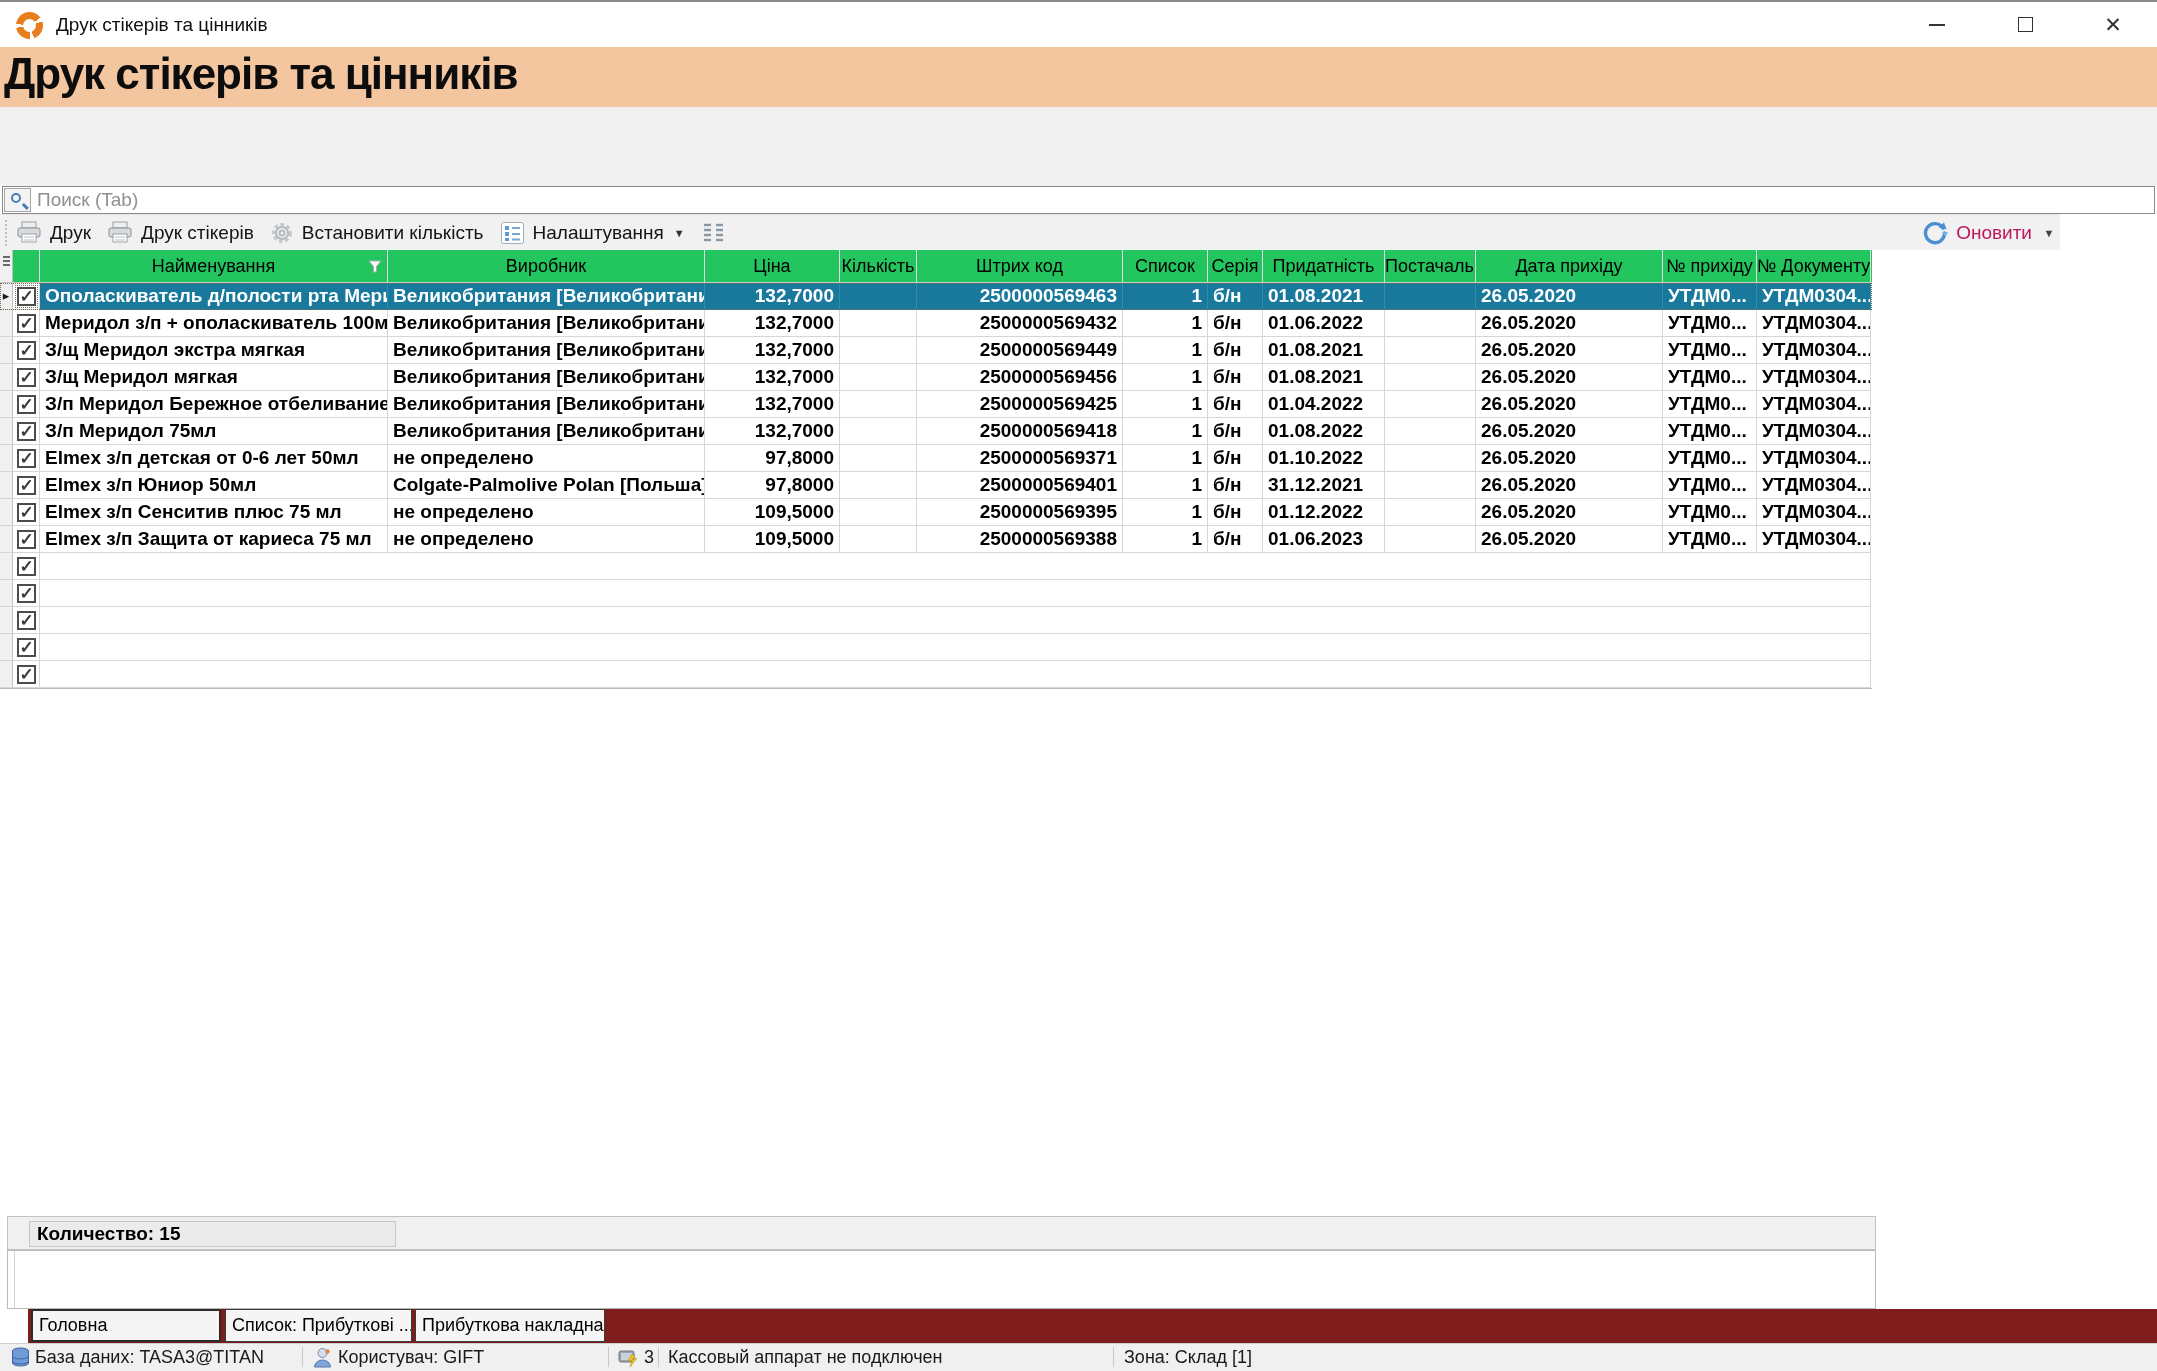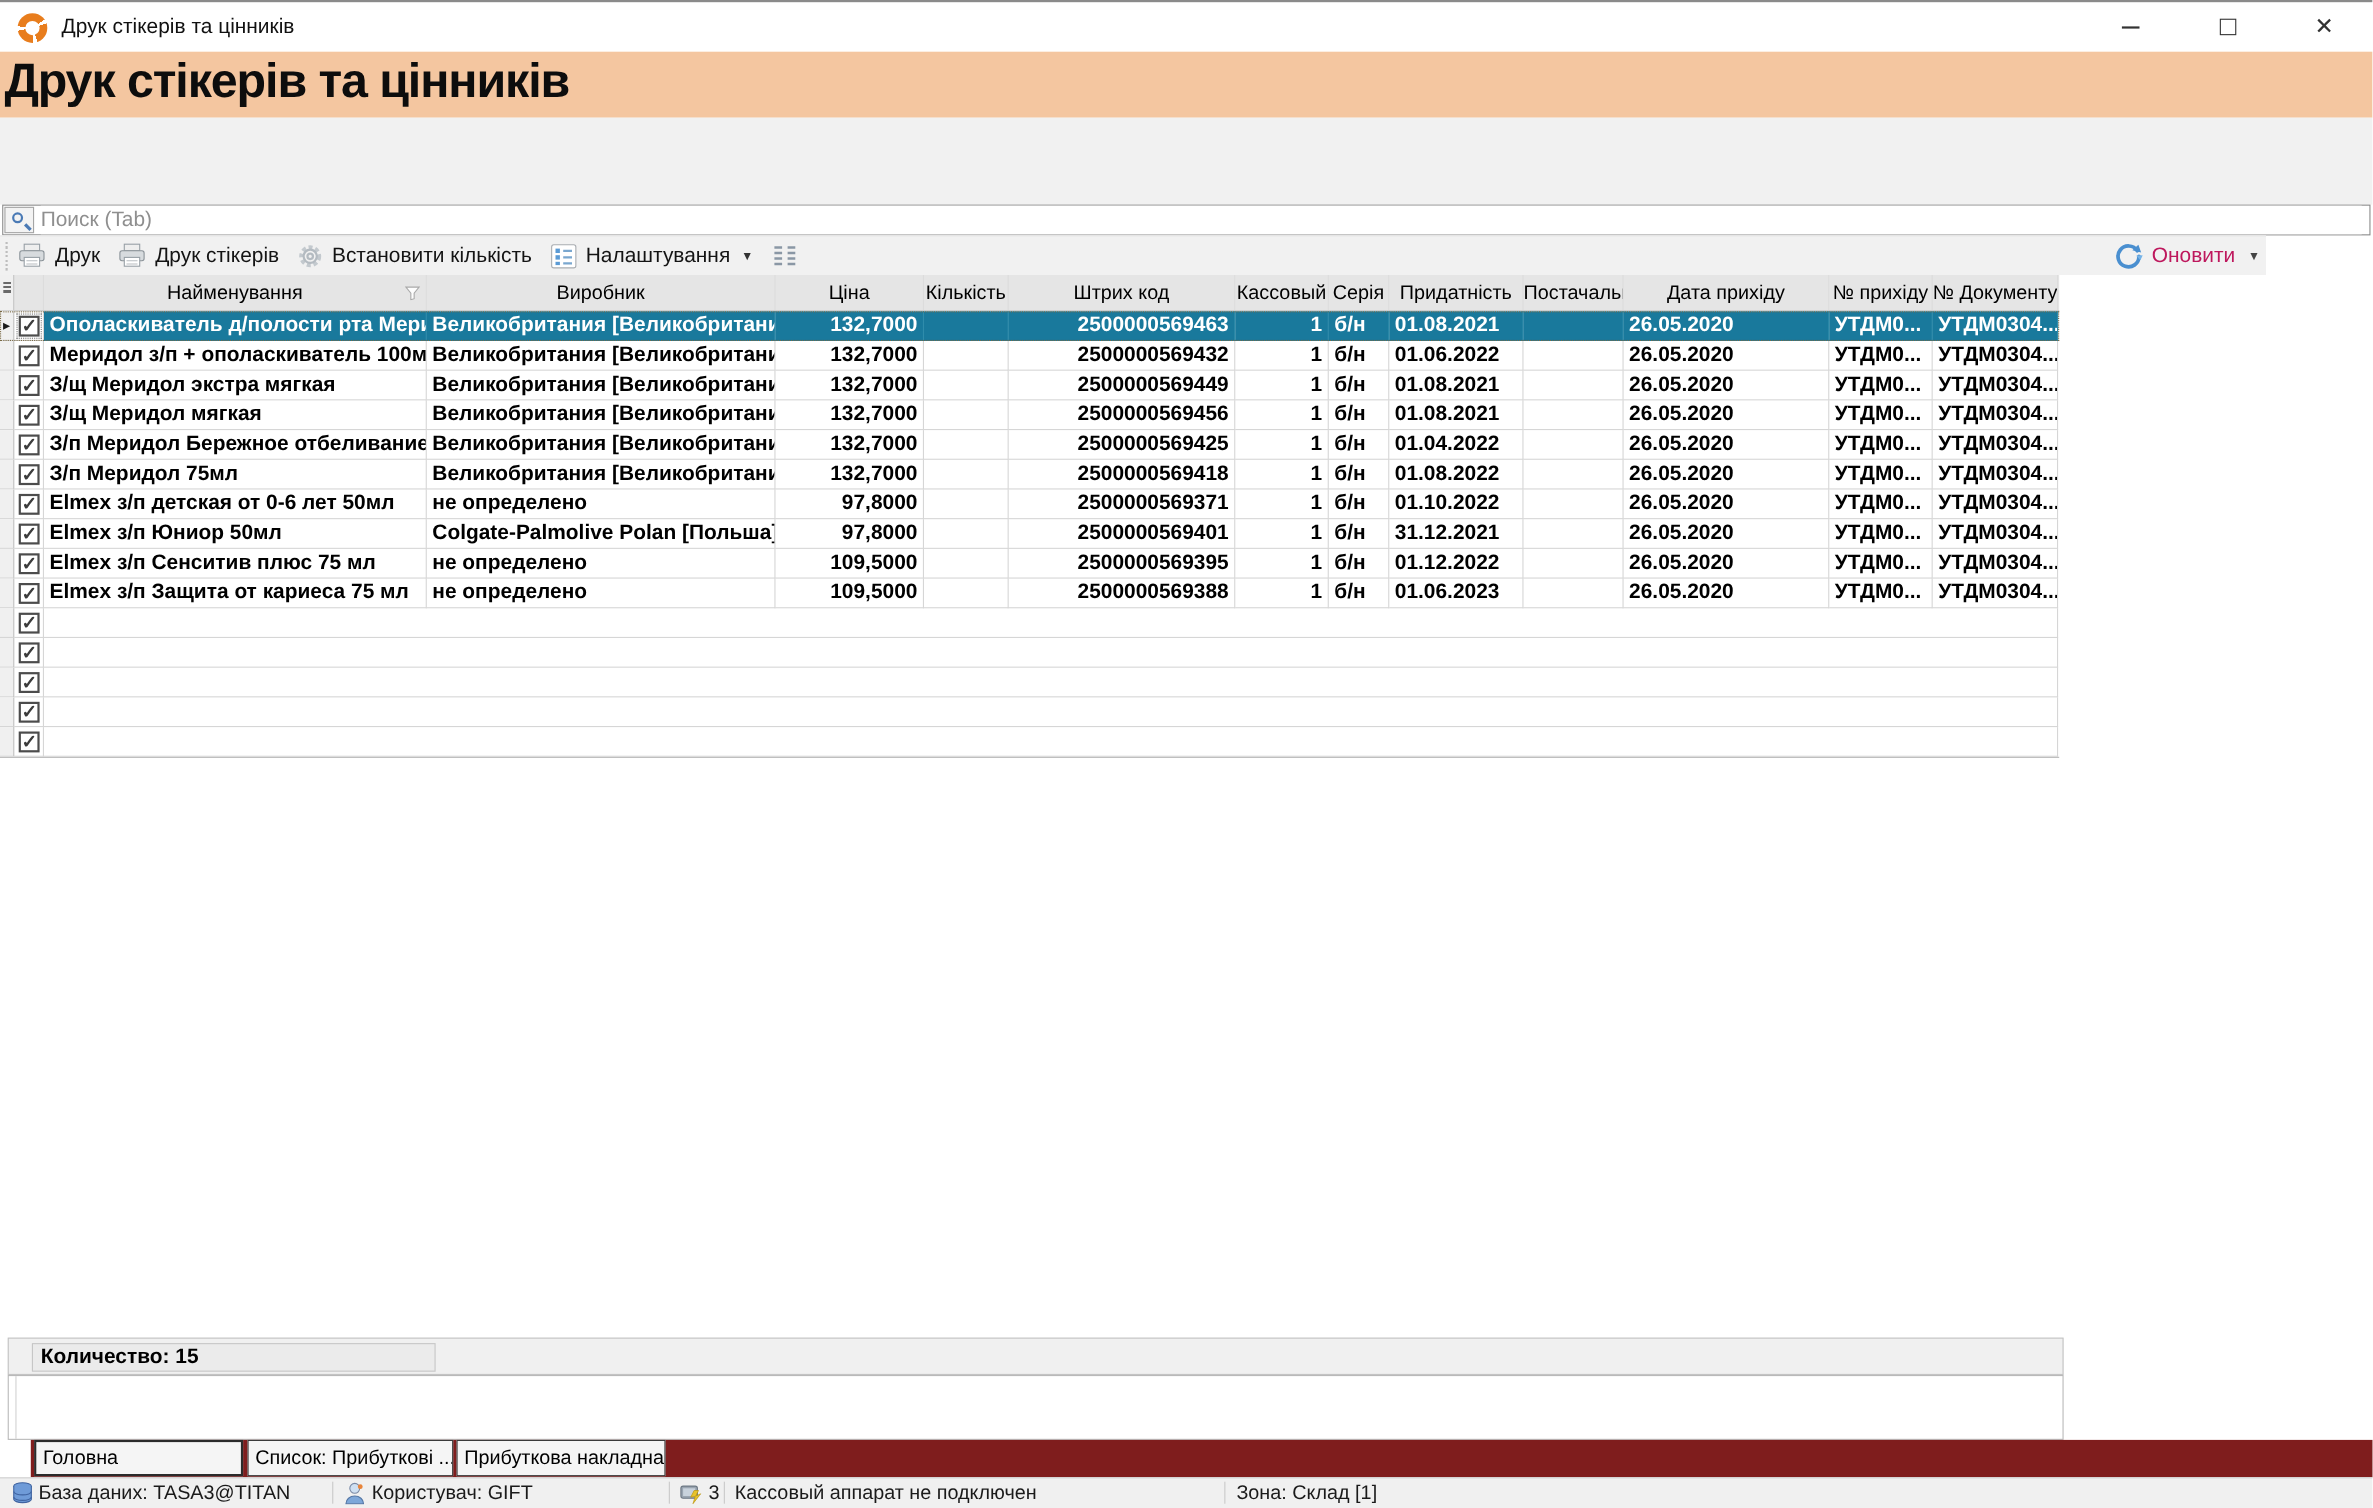--- a/index.html
+++ b/index.html
@@ -53,21 +53,21 @@
   .toolbar { position:absolute; left:0; top:214px; width:2060px; height:36px; background:#f1f1f1; border-top:1px solid #e7e7e7; display:flex; align-items:center; }
   .tbgrip { width:5px; height:26px; margin-left:3px; background-image:repeating-linear-gradient(#bdbdbd 0 2px, transparent 2px 4px); background-size:2px 100%; background-repeat:no-repeat; background-position:center; }
   .tbbtn { display:flex; align-items:center; gap:8px; padding:3px 8px; font-size:19px; color:#141414; white-space:nowrap; }
   .tbcaret { font-size:11px; color:#333; margin-left:2px; }
   .tb-right { margin-left:auto; display:flex; align-items:center; }
   .tb-refresh { color:#be185d; }
   .tboverflow { width:18px; font-size:11px; color:#444; text-align:center; margin-right:2px; }
 
   
   .tablewrap { position:absolute; left:0; top:250px; width:1872px; background:#fff; border-bottom:1px solid #b9b9b9; }
-  .thead { display:flex; height:33px; background:#e5e5e5; border-bottom:1px solid #c9c9c9; }
+  .thead { display:flex; height:33px; background:#22c55e; border-bottom:1px solid #c9c9c9; }
   .hcell { font-size:18px; color:#000; text-align:center; line-height:32px; border-right:1px solid #dcdcdc; overflow:hidden; white-space:nowrap; position:relative; }
   .hgrip { width:13px; border-right:1px solid #c2c2c2; background:#f0f0f0; position:relative; }
   .hgrip::after { content:""; position:absolute; left:3px; top:6px; width:7px; height:11px;
      background-image:repeating-linear-gradient(#6a6a6a 0 2px, transparent 2px 4px); }
   .hcb { width:27px; border-right:1px solid #dcdcdc; }
   .funnel { position:absolute; right:5px; top:10px; }
   .trow { display:flex; height:27px; }
   .cell { font-size:19px; font-weight:bold; color:#000; line-height:26px; padding:0 5px; border-right:1px solid #d6d6d6; border-bottom:1px solid #d6d6d6; overflow:hidden; white-space:nowrap; }
   .gripcell { width:13px; padding:0; background:#f0f0f0; border-right:1px solid #c2c2c2; border-bottom:1px solid #d6d6d6; font-size:13px; line-height:26px; color:#1a1a1a; text-align:center; }
   .cbcell { width:27px; padding:0; border-right:1px solid #d6d6d6; border-bottom:1px solid #d6d6d6; display:flex; align-items:center; justify-content:center; }
@@ -244,21 +244,21 @@
     <div class="thead" id="thead">
         <div class="hgrip"></div>
         <div class="hcell hcb"></div>
         <div class="hcell" style="width: 348px;">Найменування<svg width="14" height="13" viewBox="0 0 14 13" class="funnel">
             <path d="M1 1 h12 l-4.5 5.5 v5 l-3 1 v-6 z" fill="#fdfdfd" stroke="#a9a9a9"></path>
           </svg></div>
         <div class="hcell" style="width: 317px;">Виробник</div>
         <div class="hcell" style="width: 135px;">Ціна</div>
         <div class="hcell" style="width: 77px;">Кількість</div>
         <div class="hcell" style="width: 206px;">Штрих код</div>
-        <div class="hcell" style="width: 85px;">Кассовый</div>
+        <div class="hcell" style="width: 85px;">Список</div>
         <div class="hcell" style="width: 55px;">Серія</div>
         <div class="hcell" style="width: 122px;">Придатність</div>
         <div class="hcell" style="width: 91px;">Постачальник</div>
         <div class="hcell" style="width: 187px;">Дата прихіду</div>
         <div class="hcell" style="width: 94px;">№ прихіду</div>
         <div class="hcell" style="width: 114px;">№ Документу</div>
       </div>
     <div id="tbody">
         <div class="trow sel">
           <div class="gripcell">▸</div>

